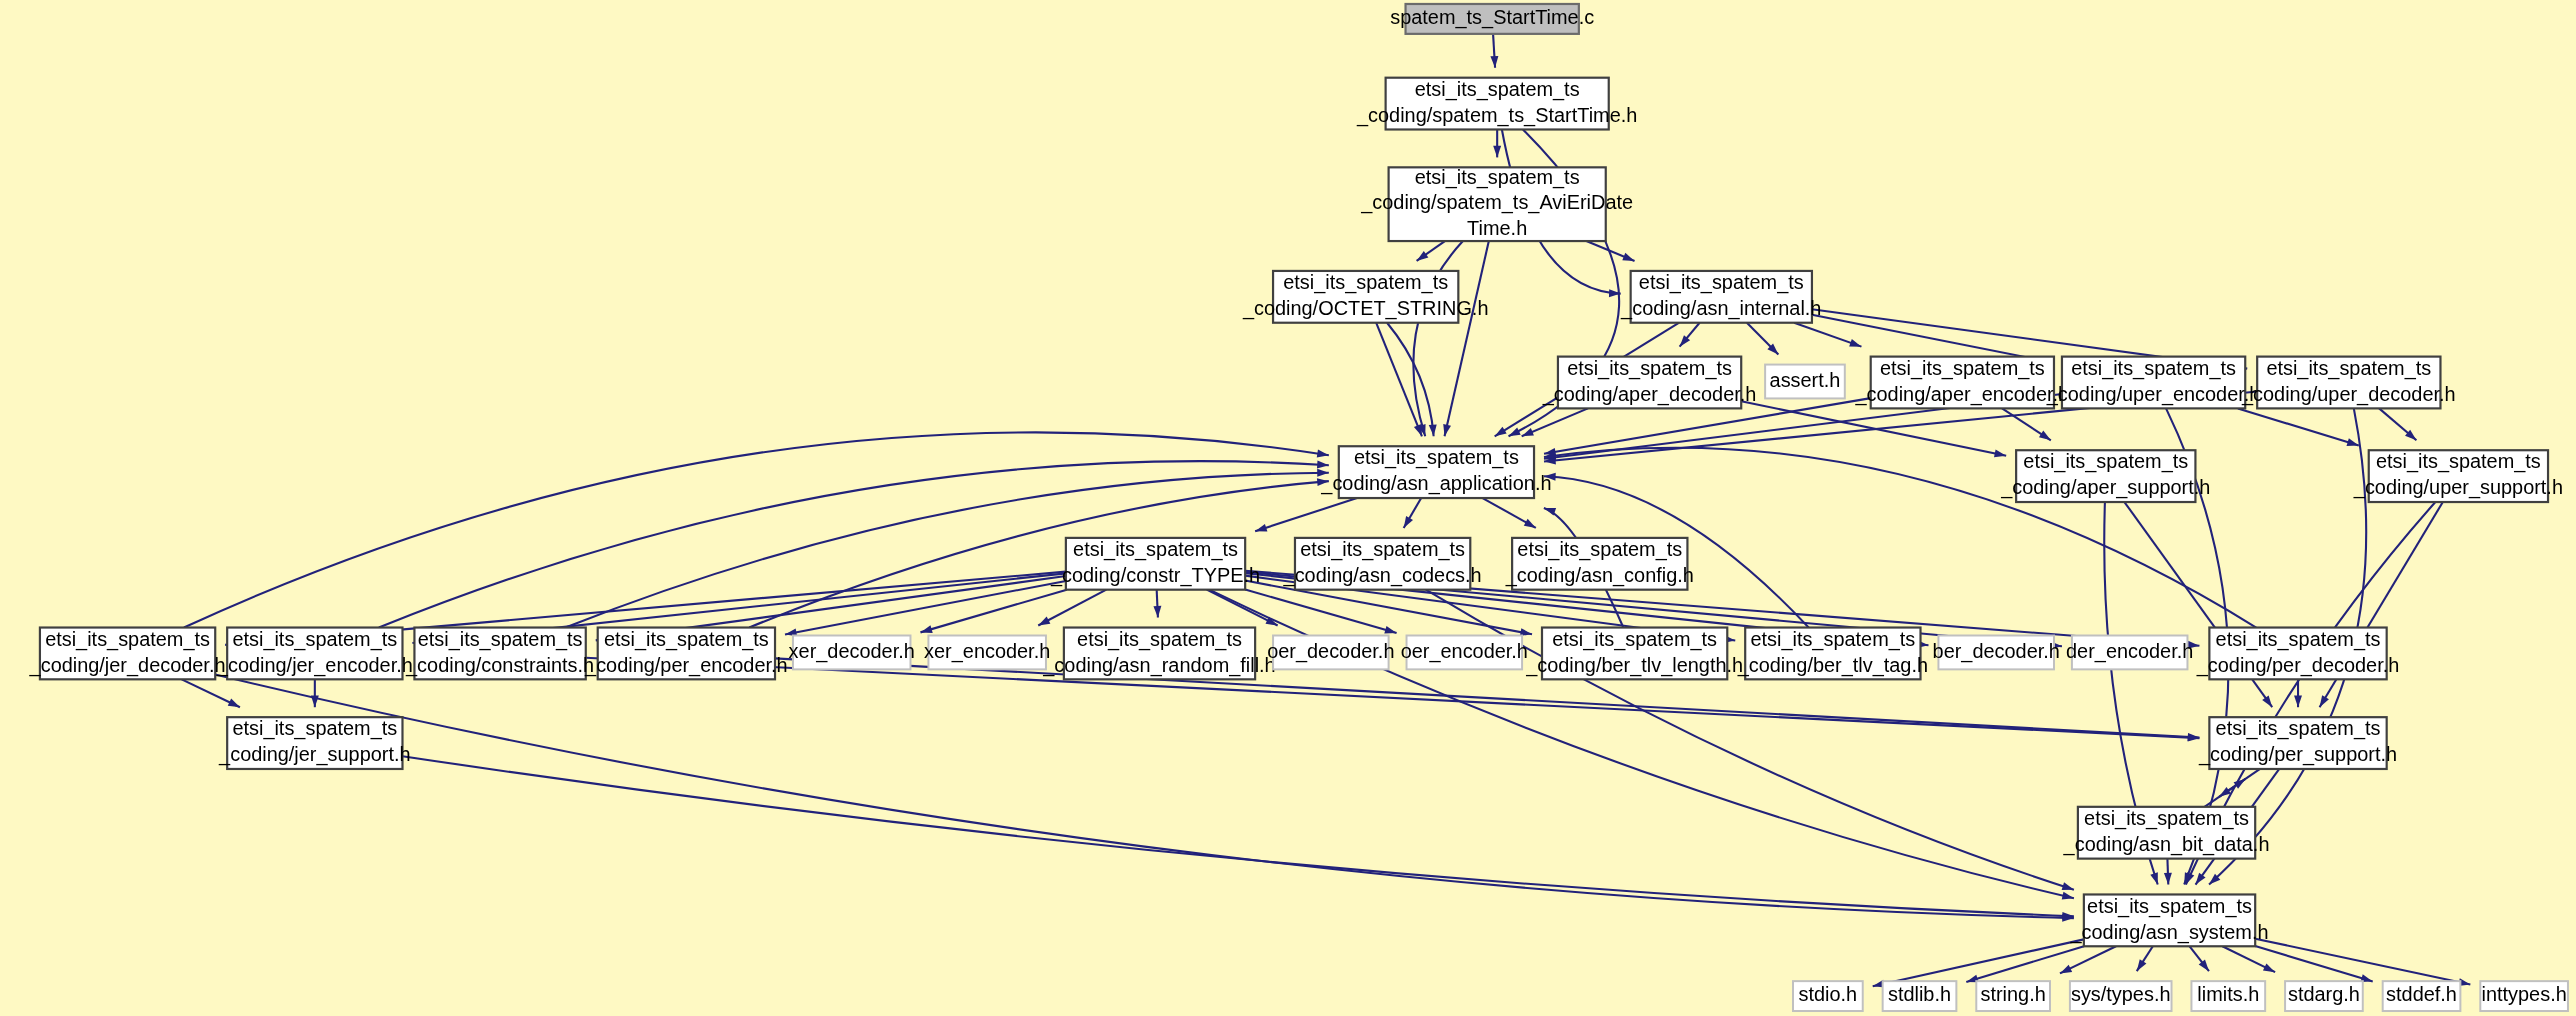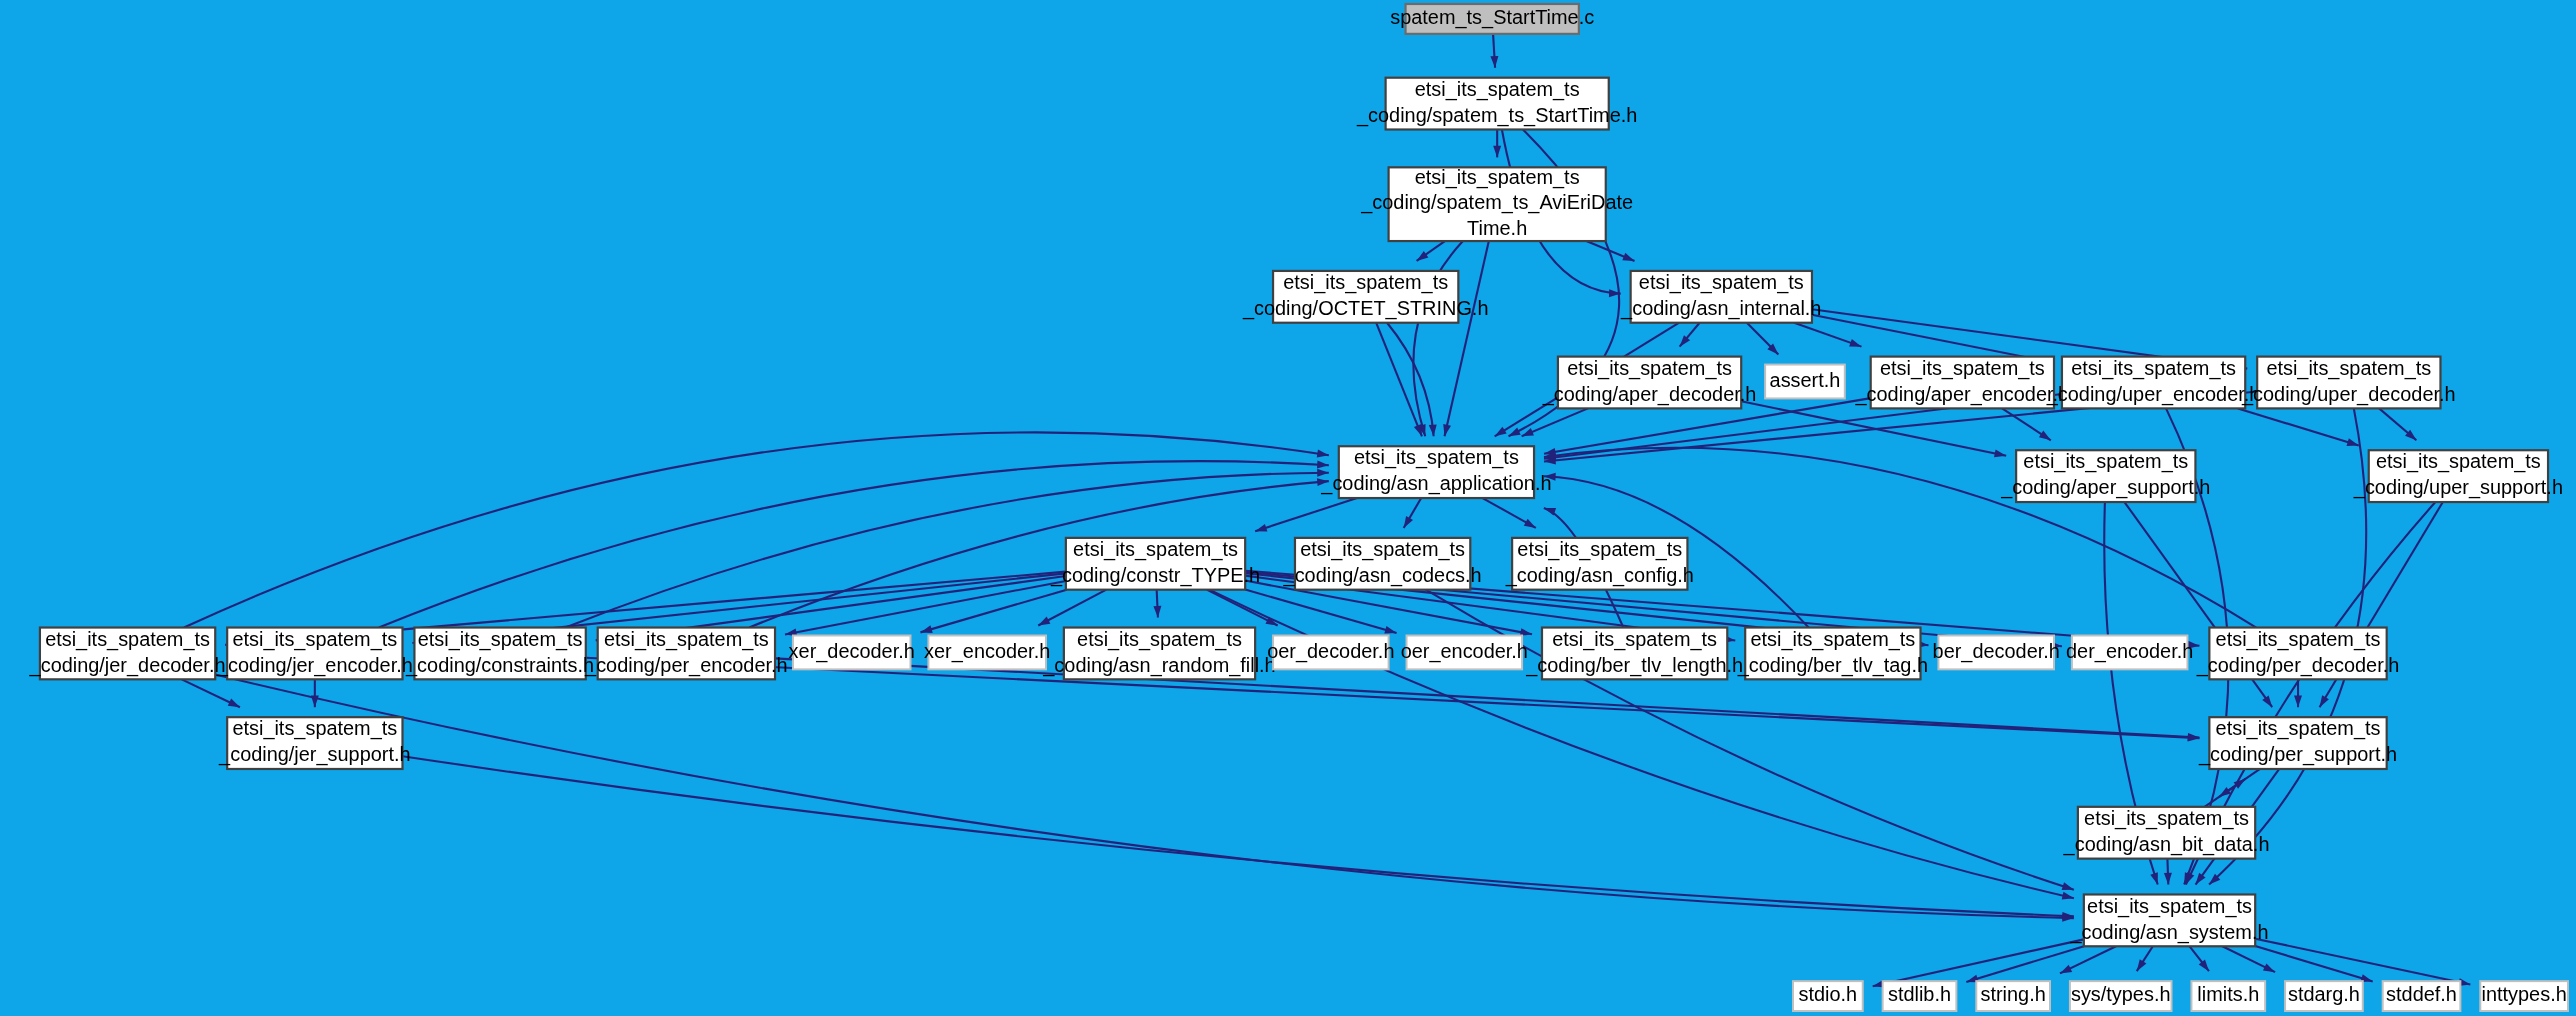--- a/index.html
+++ b/index.html
@@ -7,21 +7,21 @@
     padding: 0;
     background: #ffffff;
   }
   body {
     font-family: "Liberation Sans", sans-serif;
   }
   #graph-root {
     position: relative;
     width: 2576px;
     height: 1016px;
-    background: #0ea5e9;
+    background: #fef9c3;
     overflow: hidden;
   }
   svg#dep-graph {
     display: block;
     width: 2576px;
     height: 1016px;
   }
   .node-box {
     fill: #ffffff;
     stroke: #404040;

